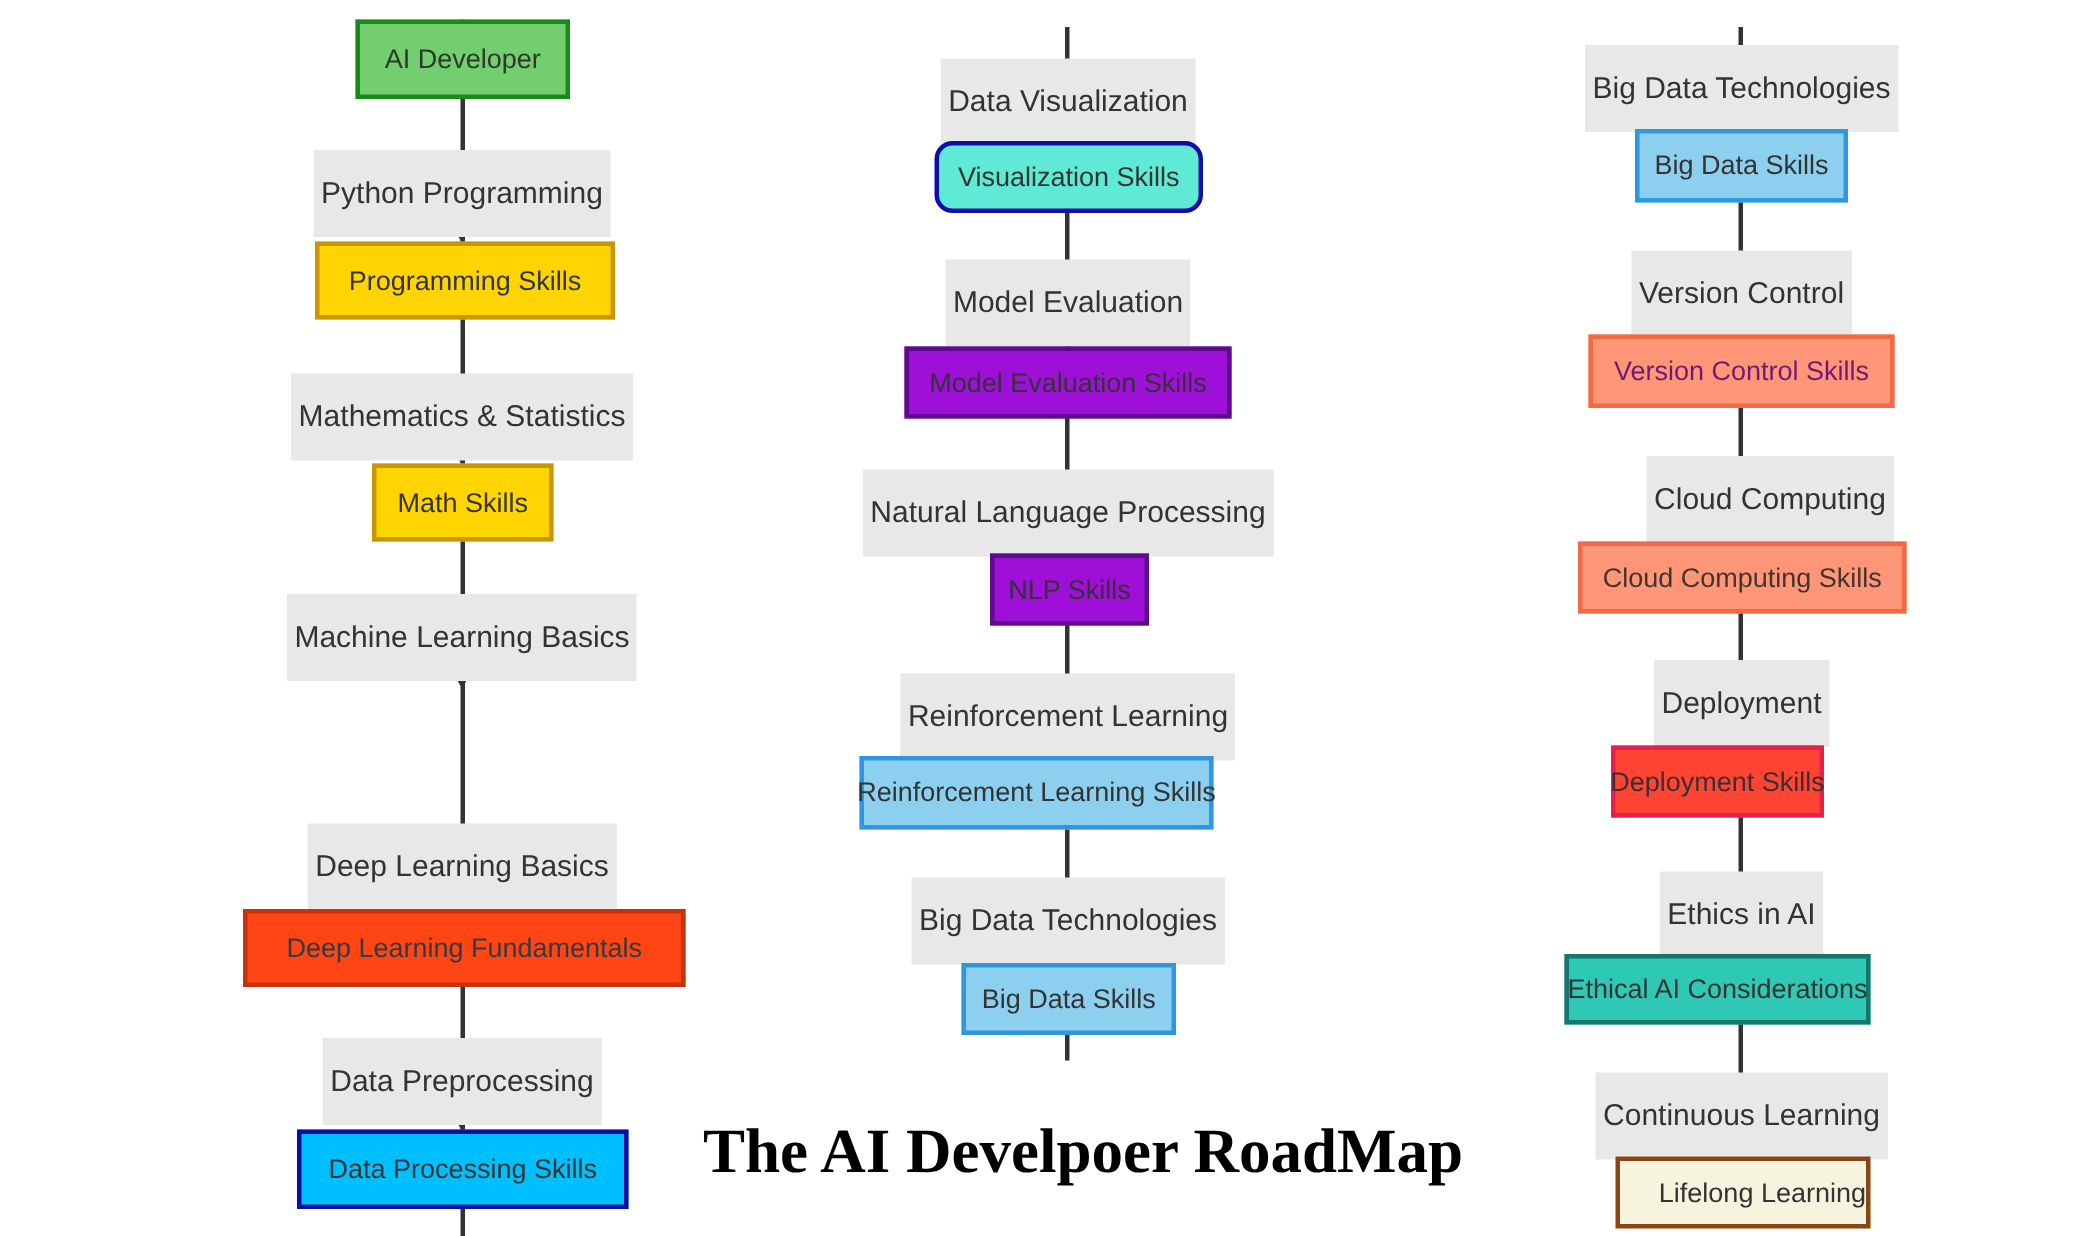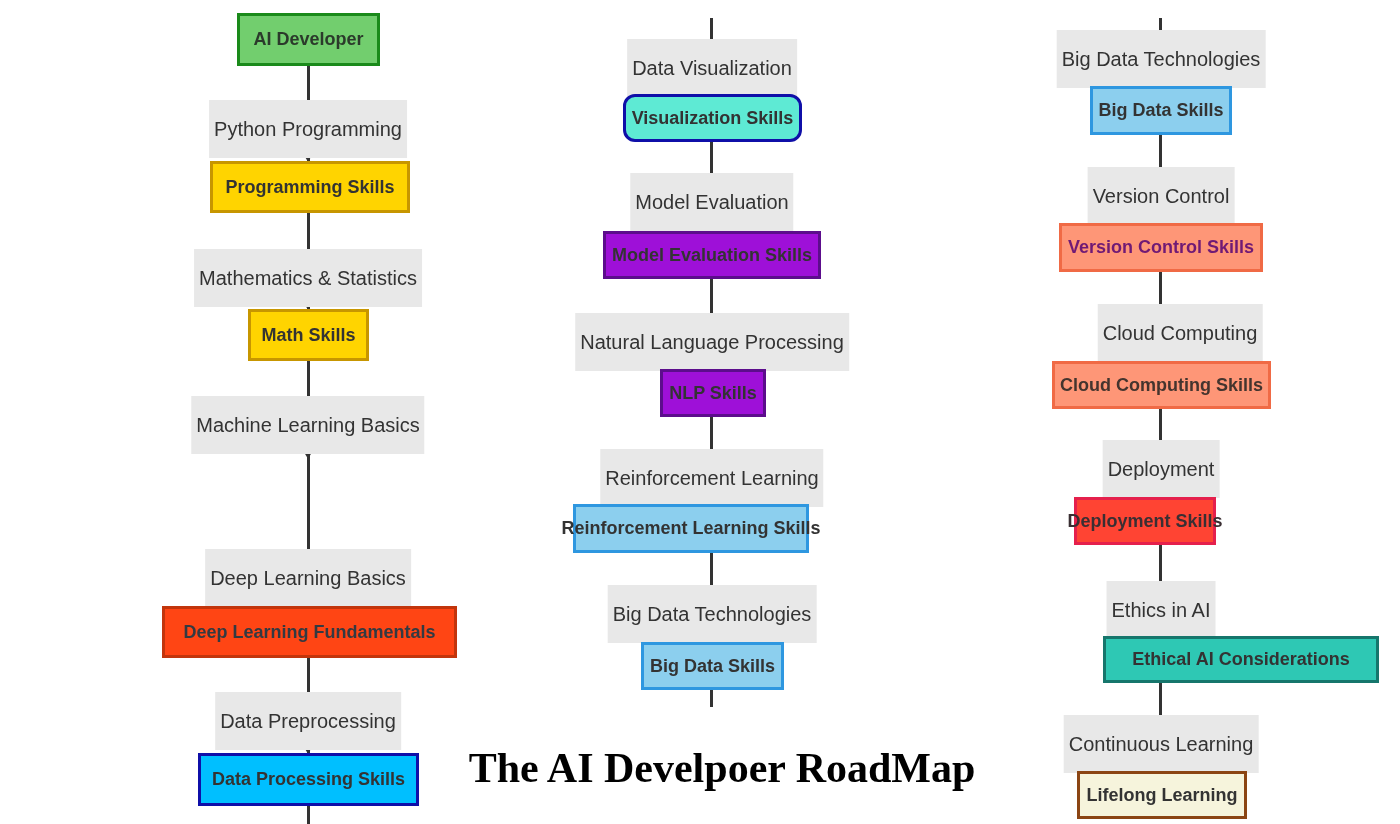--- a/index.html
+++ b/index.html
@@ -11,21 +11,21 @@
     position:absolute;width:3px;background:var(--line-color,#333333);
   }
   .arrow{
     position:absolute;width:0;height:0;
     border-left:8px solid transparent;border-right:8px solid transparent;
     border-top:14px solid var(--line-color,#333333);
   }
   .node{
     position:absolute;box-sizing:border-box;border:3px solid #0369a1;
     display:flex;align-items:center;justify-content:center;
-    font-size:18px;white-space:nowrap;color:#333333;font-weight:bold;
+    font-size:18px;white-space:nowrap;color:#333333;
   }
   .elabel{
     position:absolute;transform:translateX(-50%);
     background:var(--label-bg,#e8e8e8);color:var(--label-text,#333333);
     font-size:20px;line-height:26px;padding:16px 5px;white-space:nowrap;
   }
   .title{
     position:absolute;transform:translateX(-50%);
     font-family:"Liberation Serif","DejaVu Serif",serif;
     font-weight:700;font-size:42px;color:#000000;white-space:nowrap;
@@ -115,22 +115,22 @@
     </div>
   <div class="node" style="left: 1059px; top: 223px; width: 204px; height: 49px; background: rgb(254, 150, 119); border-color: rgb(240, 106, 69); color: #701a75; justify-content: center;">
       <span>Version Control Skills</span>
     </div>
   <div class="node" style="left: 1052px; top: 361px; width: 219px; height: 48px; background: rgb(254, 150, 119); border-color: rgb(240, 106, 69); color: rgb(68, 52, 46);">
       <span>Cloud Computing Skills</span>
     </div>
   <div class="node" style="left: 1074px; top: 497px; width: 142px; height: 48px; background: rgb(255, 68, 51); border-color: rgb(229, 32, 76); color: rgb(58, 47, 51);">
       <span>Deployment Skills</span>
     </div>
-  <div class="node" style="left: 1103px; top: 636px; width: 276px; height: 47px; background: rgb(46, 200, 180); border-color: rgb(22, 118, 108); color: rgb(51, 51, 51);">
+  <div class="node" style="left: 1043px; top: 636px; width: 204px; height: 47px; background: rgb(46, 200, 180); border-color: rgb(22, 118, 108); color: rgb(51, 51, 51);">
       <span>Ethical AI Considerations</span>
     </div>
-  <div class="node" style="left: 1077px; top: 771px; width: 170px; height: 48px; background: rgb(246, 244, 220); border-color: rgb(139, 69, 19); color: rgb(51, 51, 51);">
+  <div class="node" style="left: 1077px; top: 771px; width: 170px; height: 48px; background: rgb(246, 244, 220); border-color: rgb(139, 69, 19); color: rgb(51, 51, 51); justify-content: flex-end;">
       <span>Lifelong Learning</span>
     </div>
 
   <div class="title" style="left:722px;top:744px"><span>The AI Develpoer RoadMap</span></div>
 
 </div>
 
 </body></html>

